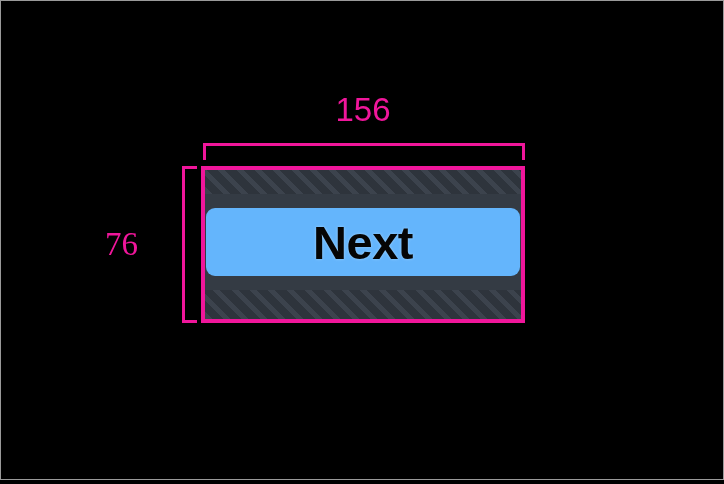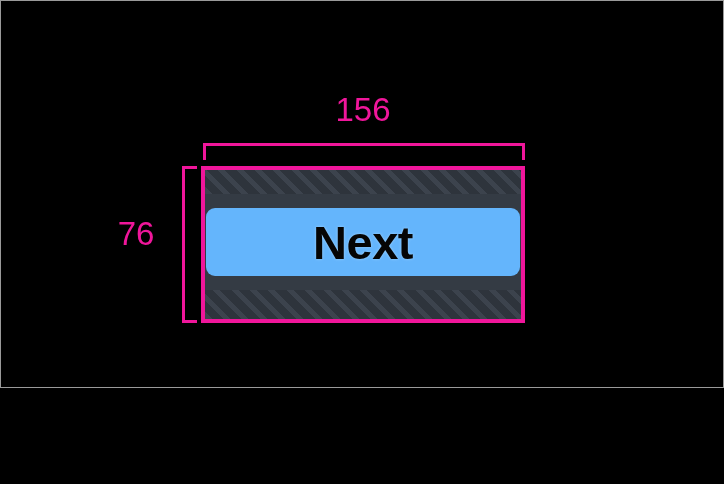--- a/index.html
+++ b/index.html
@@ -8,21 +8,21 @@
     padding: 0;
     background: #000000;
   }
   body {
     font-family: "Liberation Sans", sans-serif;
   }
 
   #canvas {
     position: relative;
     width: 724px;
-    height: 388px;
+    height: 480px;
     background: #000000;
     box-sizing: border-box;
     border: 1px solid #9a9a9a;
     overflow: hidden;
   }
 
   
   .measured-box {
     position: absolute;
     left: 200px;
@@ -92,23 +92,24 @@
 
   .dim-label-width {
     left: 200px;
     top: 92px;
     width: 324px;
     text-align: center;
   }
 
   .dim-label-height {
     left: 104px;
-    top: 216px;
+    top: 227px;
     width: 62px;
-    text-align: center;
+    text-align: left;
+    font-family: Liberation Serif, serif;
   }
 
   
   .bracket-horizontal {
     position: absolute;
     left: 202px;
     top: 142px;
     width: 322px;
     height: 17px;
     border-top: 3px solid #f0169b;

